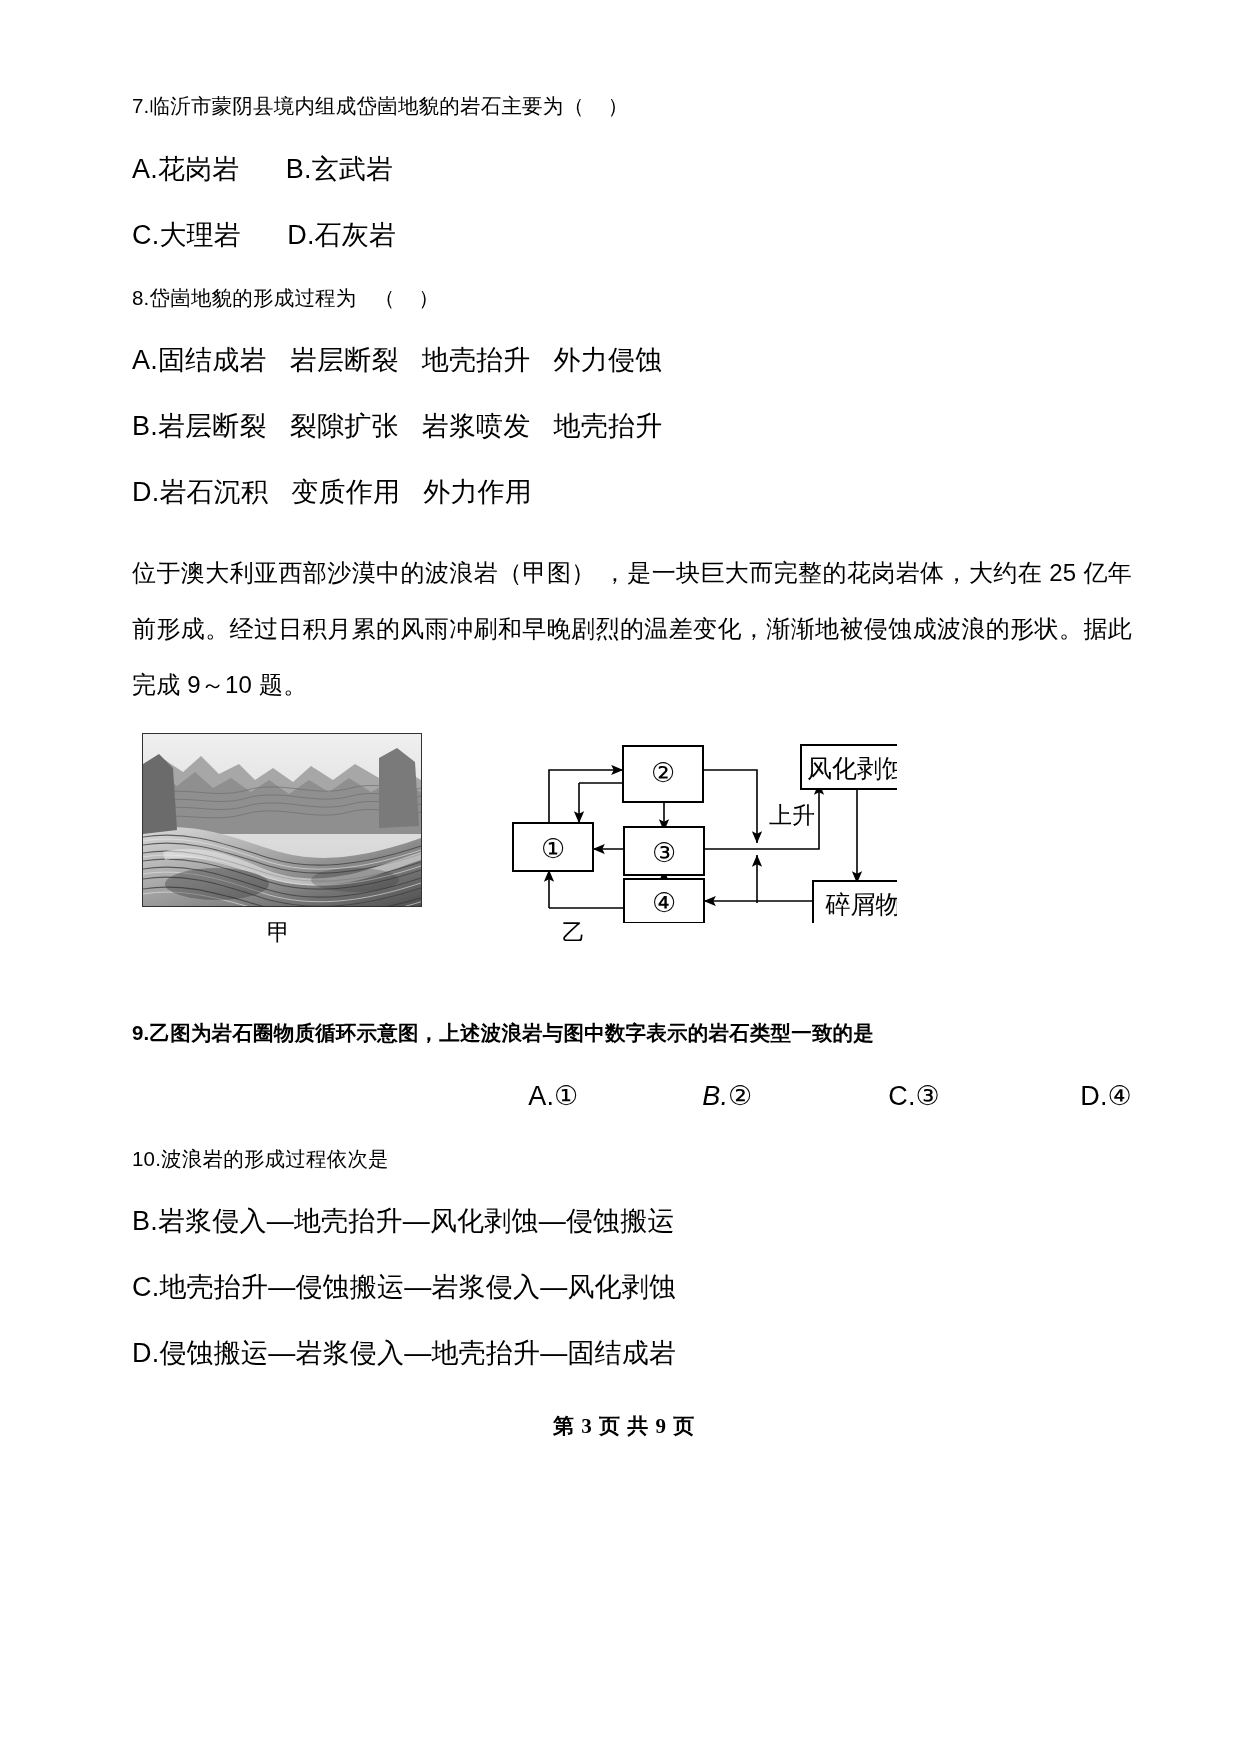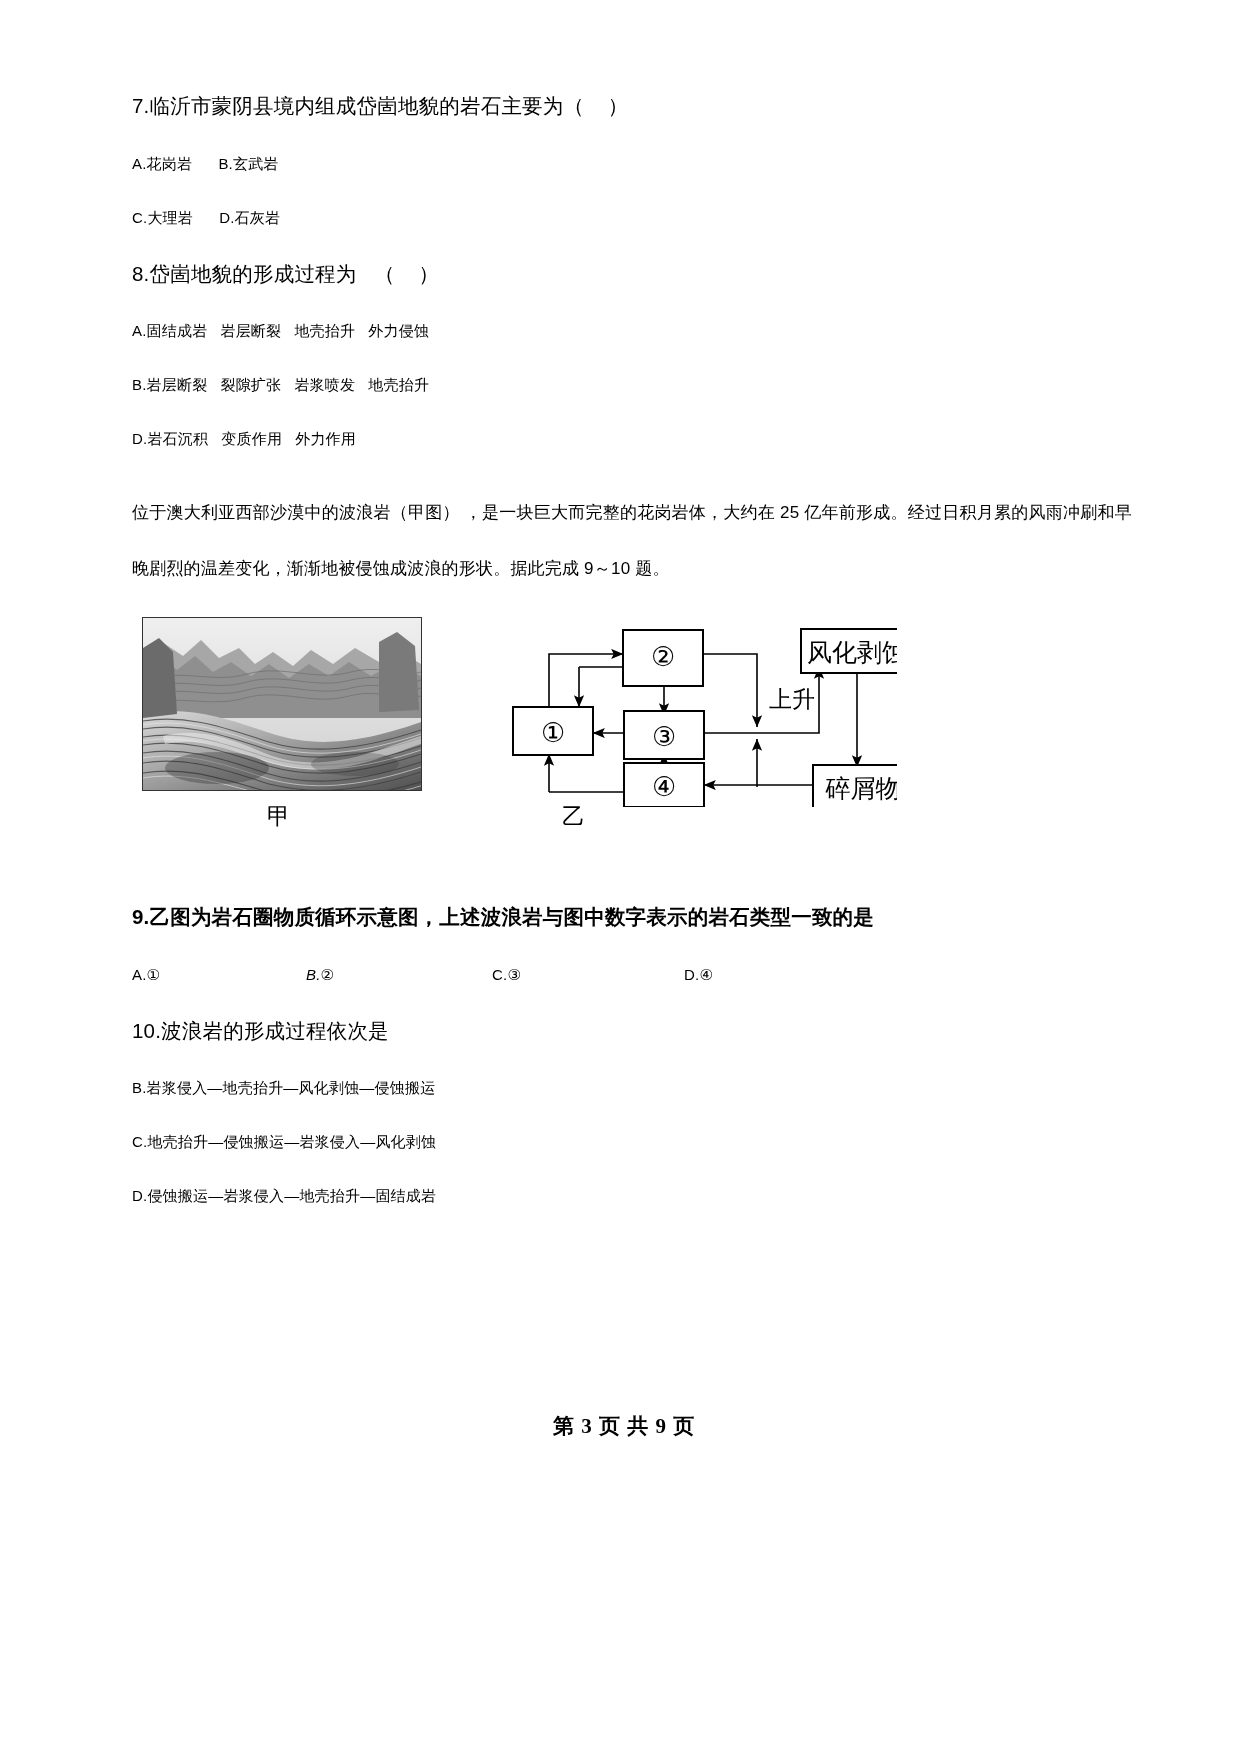--- a/index.html
+++ b/index.html
@@ -29,28 +29,28 @@
     width: 1000px;
   }
   .q-line {
     font-size: 20.5px;
     line-height: 1.0;
     margin-bottom: 39px;
     white-space: pre;
     letter-spacing: 0.2px;
   }
   .opt-line {
-    font-size: 15px;
+    font-size: 27px;
     line-height: 1.0;
     margin-bottom: 39px;
     white-space: pre;
     letter-spacing: 0.2px;
   }
   .para {
-    font-size: 17px;
+    font-size: 24px;
     line-height: 56px;
     text-align: justify;
     text-justify: inter-ideograph;
     margin: 0;
     letter-spacing: 0.2px;
   }
   .figure-block {
     position: relative;
     width: 1000px;
     height: 250px;
@@ -239,21 +239,21 @@
         </svg>
       </div>
 
       <div class="fig-caption cap-jia">甲</div>
       <div class="fig-caption cap-yi">乙</div>
     </div>
 
     <div class="spacer-sm"></div>
 
     <div class="q-line" style="margin-top:42px;font-weight:bold;">9.乙图为岩石圈物质循环示意图，上述波浪岩与图中数字表示的岩石类型一致的是</div>
-    <div class="opt-line" style="display:flex; white-space:normal;">
+    <div class="opt-line" style="display:flex; white-space:normal;justify-content:flex-end;">
       <span style="width:174px; display:inline-block;">A.①</span>
       <span style="width:186px; display:inline-block;font-style:italic;">B.②</span>
       <span style="width:192px; display:inline-block;">C.③</span>
       <span style="display:inline-block;">D.④</span>
     </div>
 
     <div class="q-line">10.波浪岩的形成过程依次是</div>
     <div class="opt-line">B.岩浆侵入—地壳抬升—风化剥蚀—侵蚀搬运</div>
     <div class="opt-line">C.地壳抬升—侵蚀搬运—岩浆侵入—风化剥蚀</div>
     <div class="opt-line">D.侵蚀搬运—岩浆侵入—地壳抬升—固结成岩</div>

